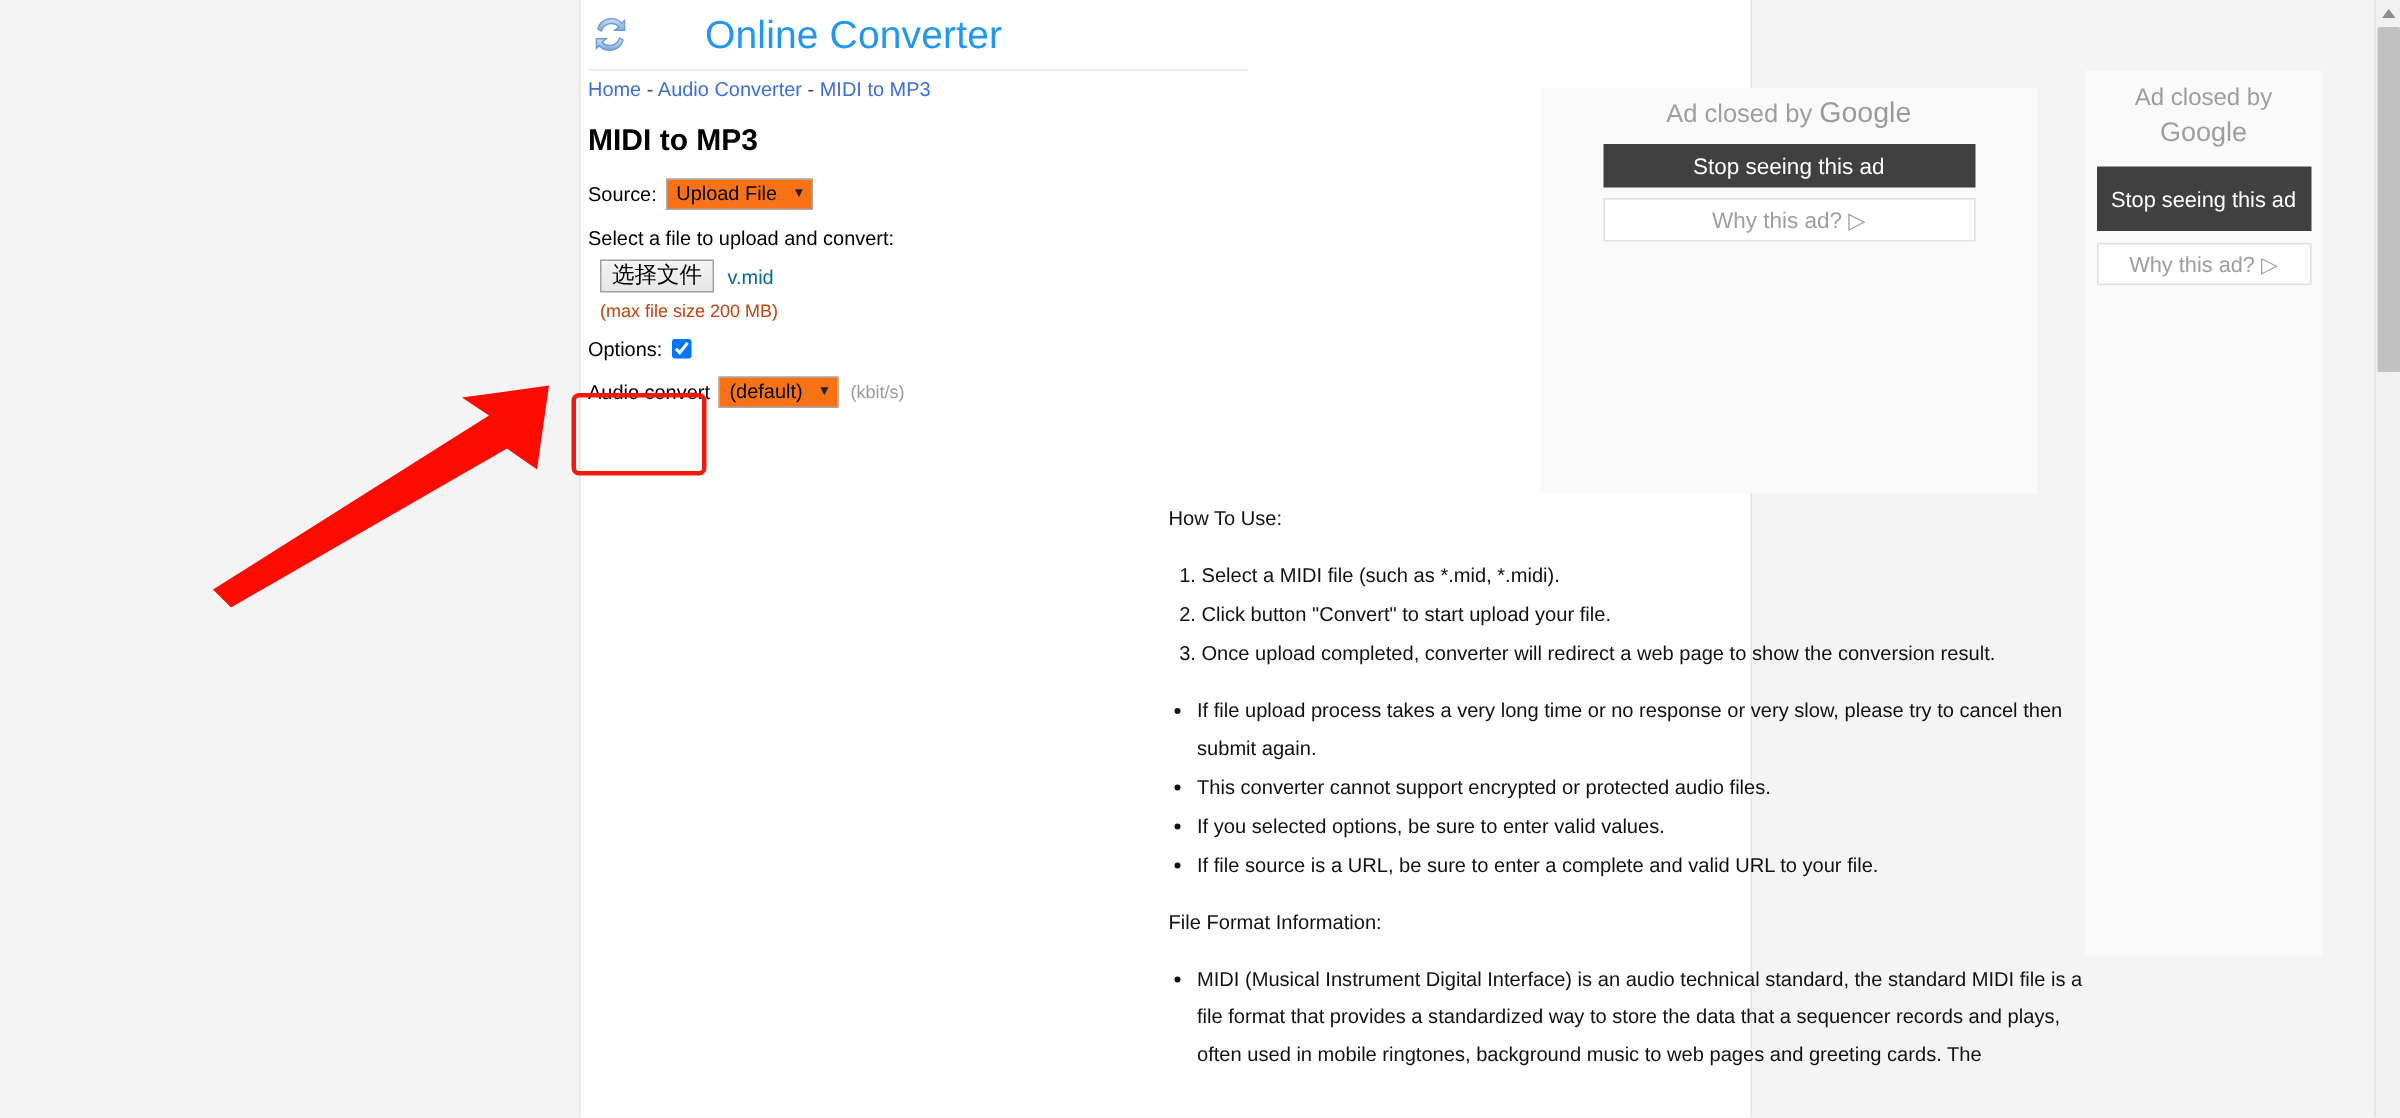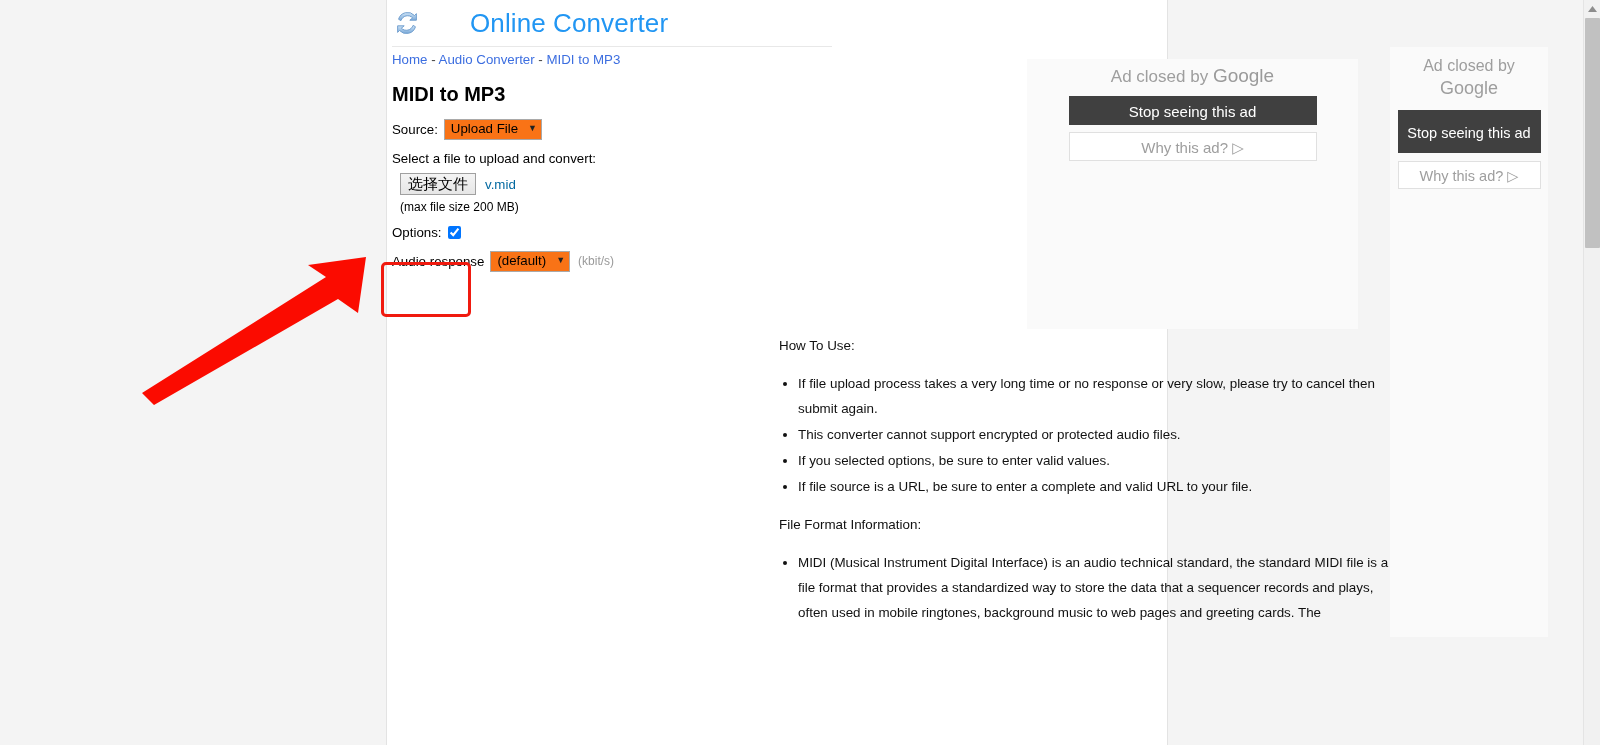--- a/index.html
+++ b/index.html
@@ -104,21 +104,21 @@
     border: 1px solid #a0a0a0;
     background: linear-gradient(#f4f4f4, #e6e6e6);
     padding: 2px 7px;
     color: #000;
     line-height: 16px;
   }
   #file-name {
     font-size: 13.3px; color: #0369a1; margin-left: 9px;
   }
   #max-size-note {
-    font-size: 12px; color: #000000;
+    font-size: 12px; color: #c2410c;
     margin-left: 8px; margin-bottom: 9px;
     line-height: 16px;
   }
 
   input[type=checkbox].ctl {
     width: 13px; height: 13px; margin: 0;
     vertical-align: middle;
   }
   .unit-note { color: #9a9a9a; font-size: 12px; margin-left: 8px; }
 
@@ -312,21 +312,21 @@
       </div>
 
       <div id="max-size-note">(max file size 200 MB)</div>
 
       <div class="form-row">
         <span class="form-label">Options:</span>
         <input type="checkbox" class="ctl" id="options-checkbox" checked="" style="">
       </div>
 
       <div class="form-row">
-        <span class="form-label">Audio response</span>
+        <span class="form-label">Audio convert</span>
         <span class="fakeselect">
           <span>(default)</span>
           <span class="arrow">▼</span>
         </span>
         <span class="unit-note">(kbit/s)</span>
       </div>
 
 
     </div>
 
@@ -350,20 +350,25 @@
       <button class="btn-stop">Stop seeing this ad</button>
       <button class="btn-why">
         <span>Why this ad?</span>
         <span>▷</span>
       </button>
     </div>
 
     <div id="body-copy">
 
       <p class="sec-head">How To Use:</p>
+      <ol>
+        <li>Select a MIDI file (such as *.mid, *.midi).</li>
+        <li>Click button "Convert" to start upload your file.</li>
+        <li>Once upload completed, converter will redirect a web page to show the conversion result.</li>
+      </ol>
 
       <ul>
         <li>If file upload process takes a very long time or no response or very slow, please try to cancel then submit again.</li>
         <li>This converter cannot support encrypted or protected audio files.</li>
         <li>If you selected options, be sure to enter valid values.</li>
         <li>If file source is a URL, be sure to enter a complete and valid URL to your file.</li>
       </ul>
 
       <p class="sec-head">File Format Information:</p>
       <ul>

